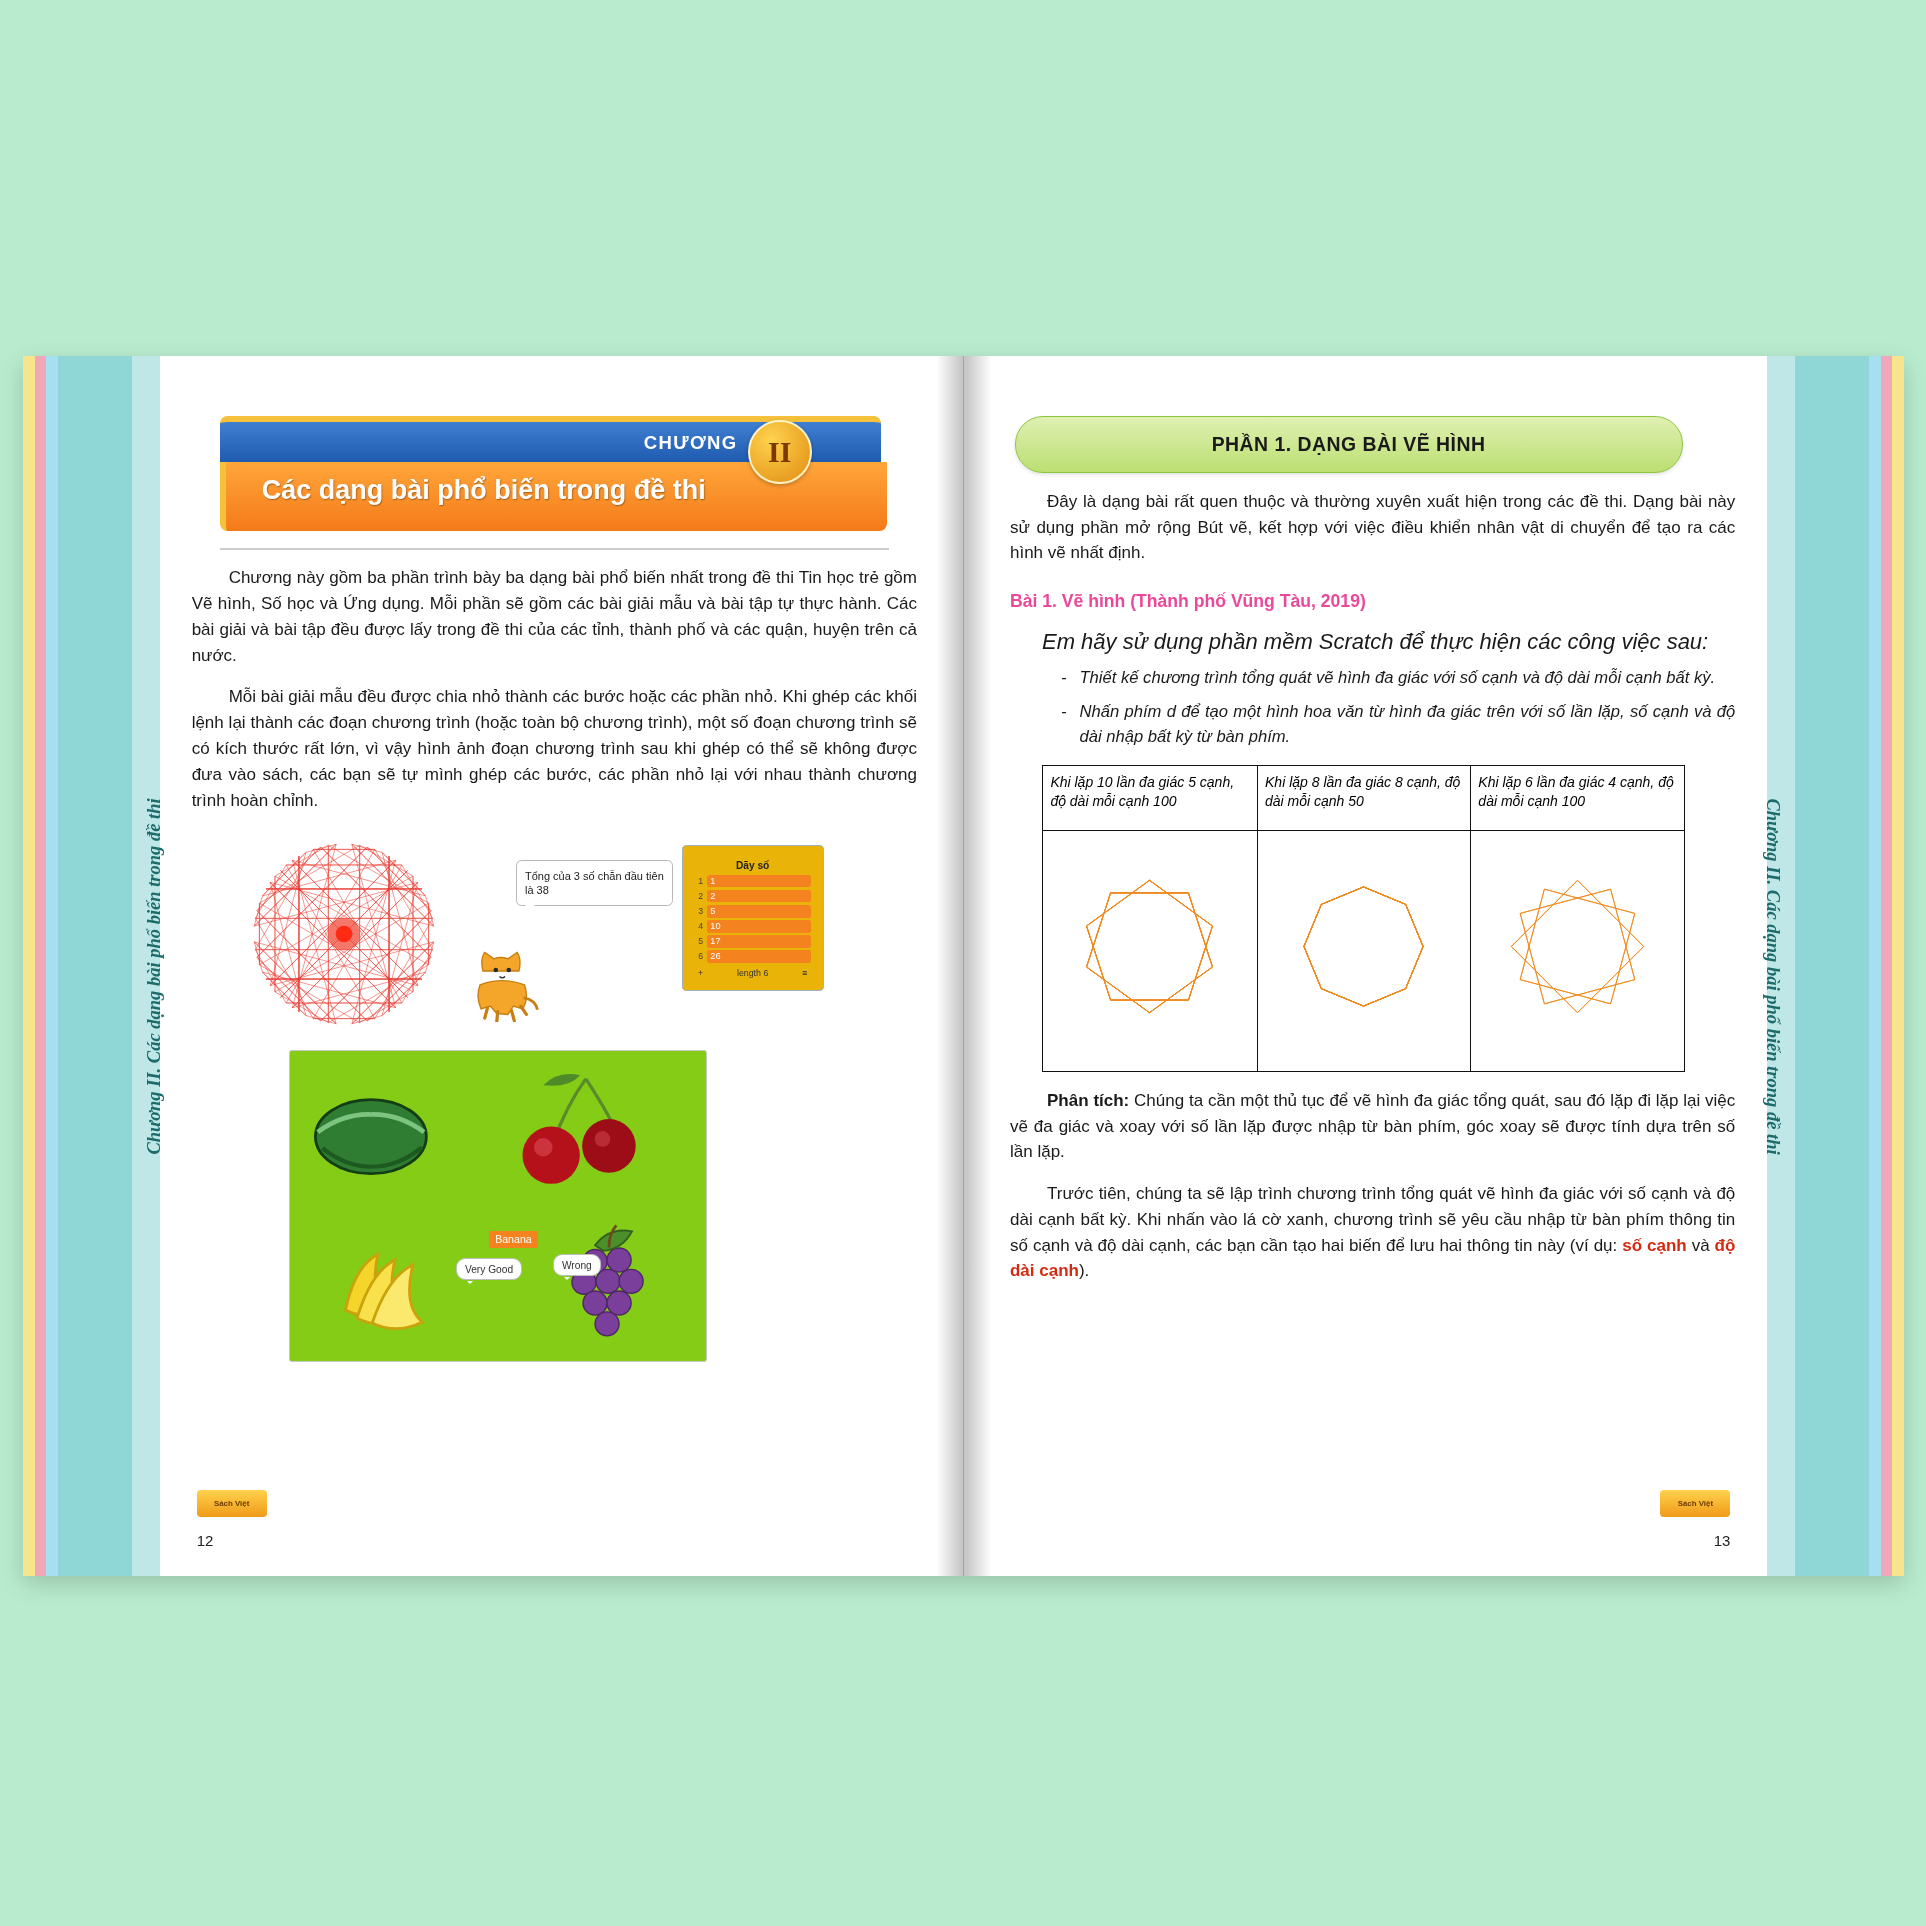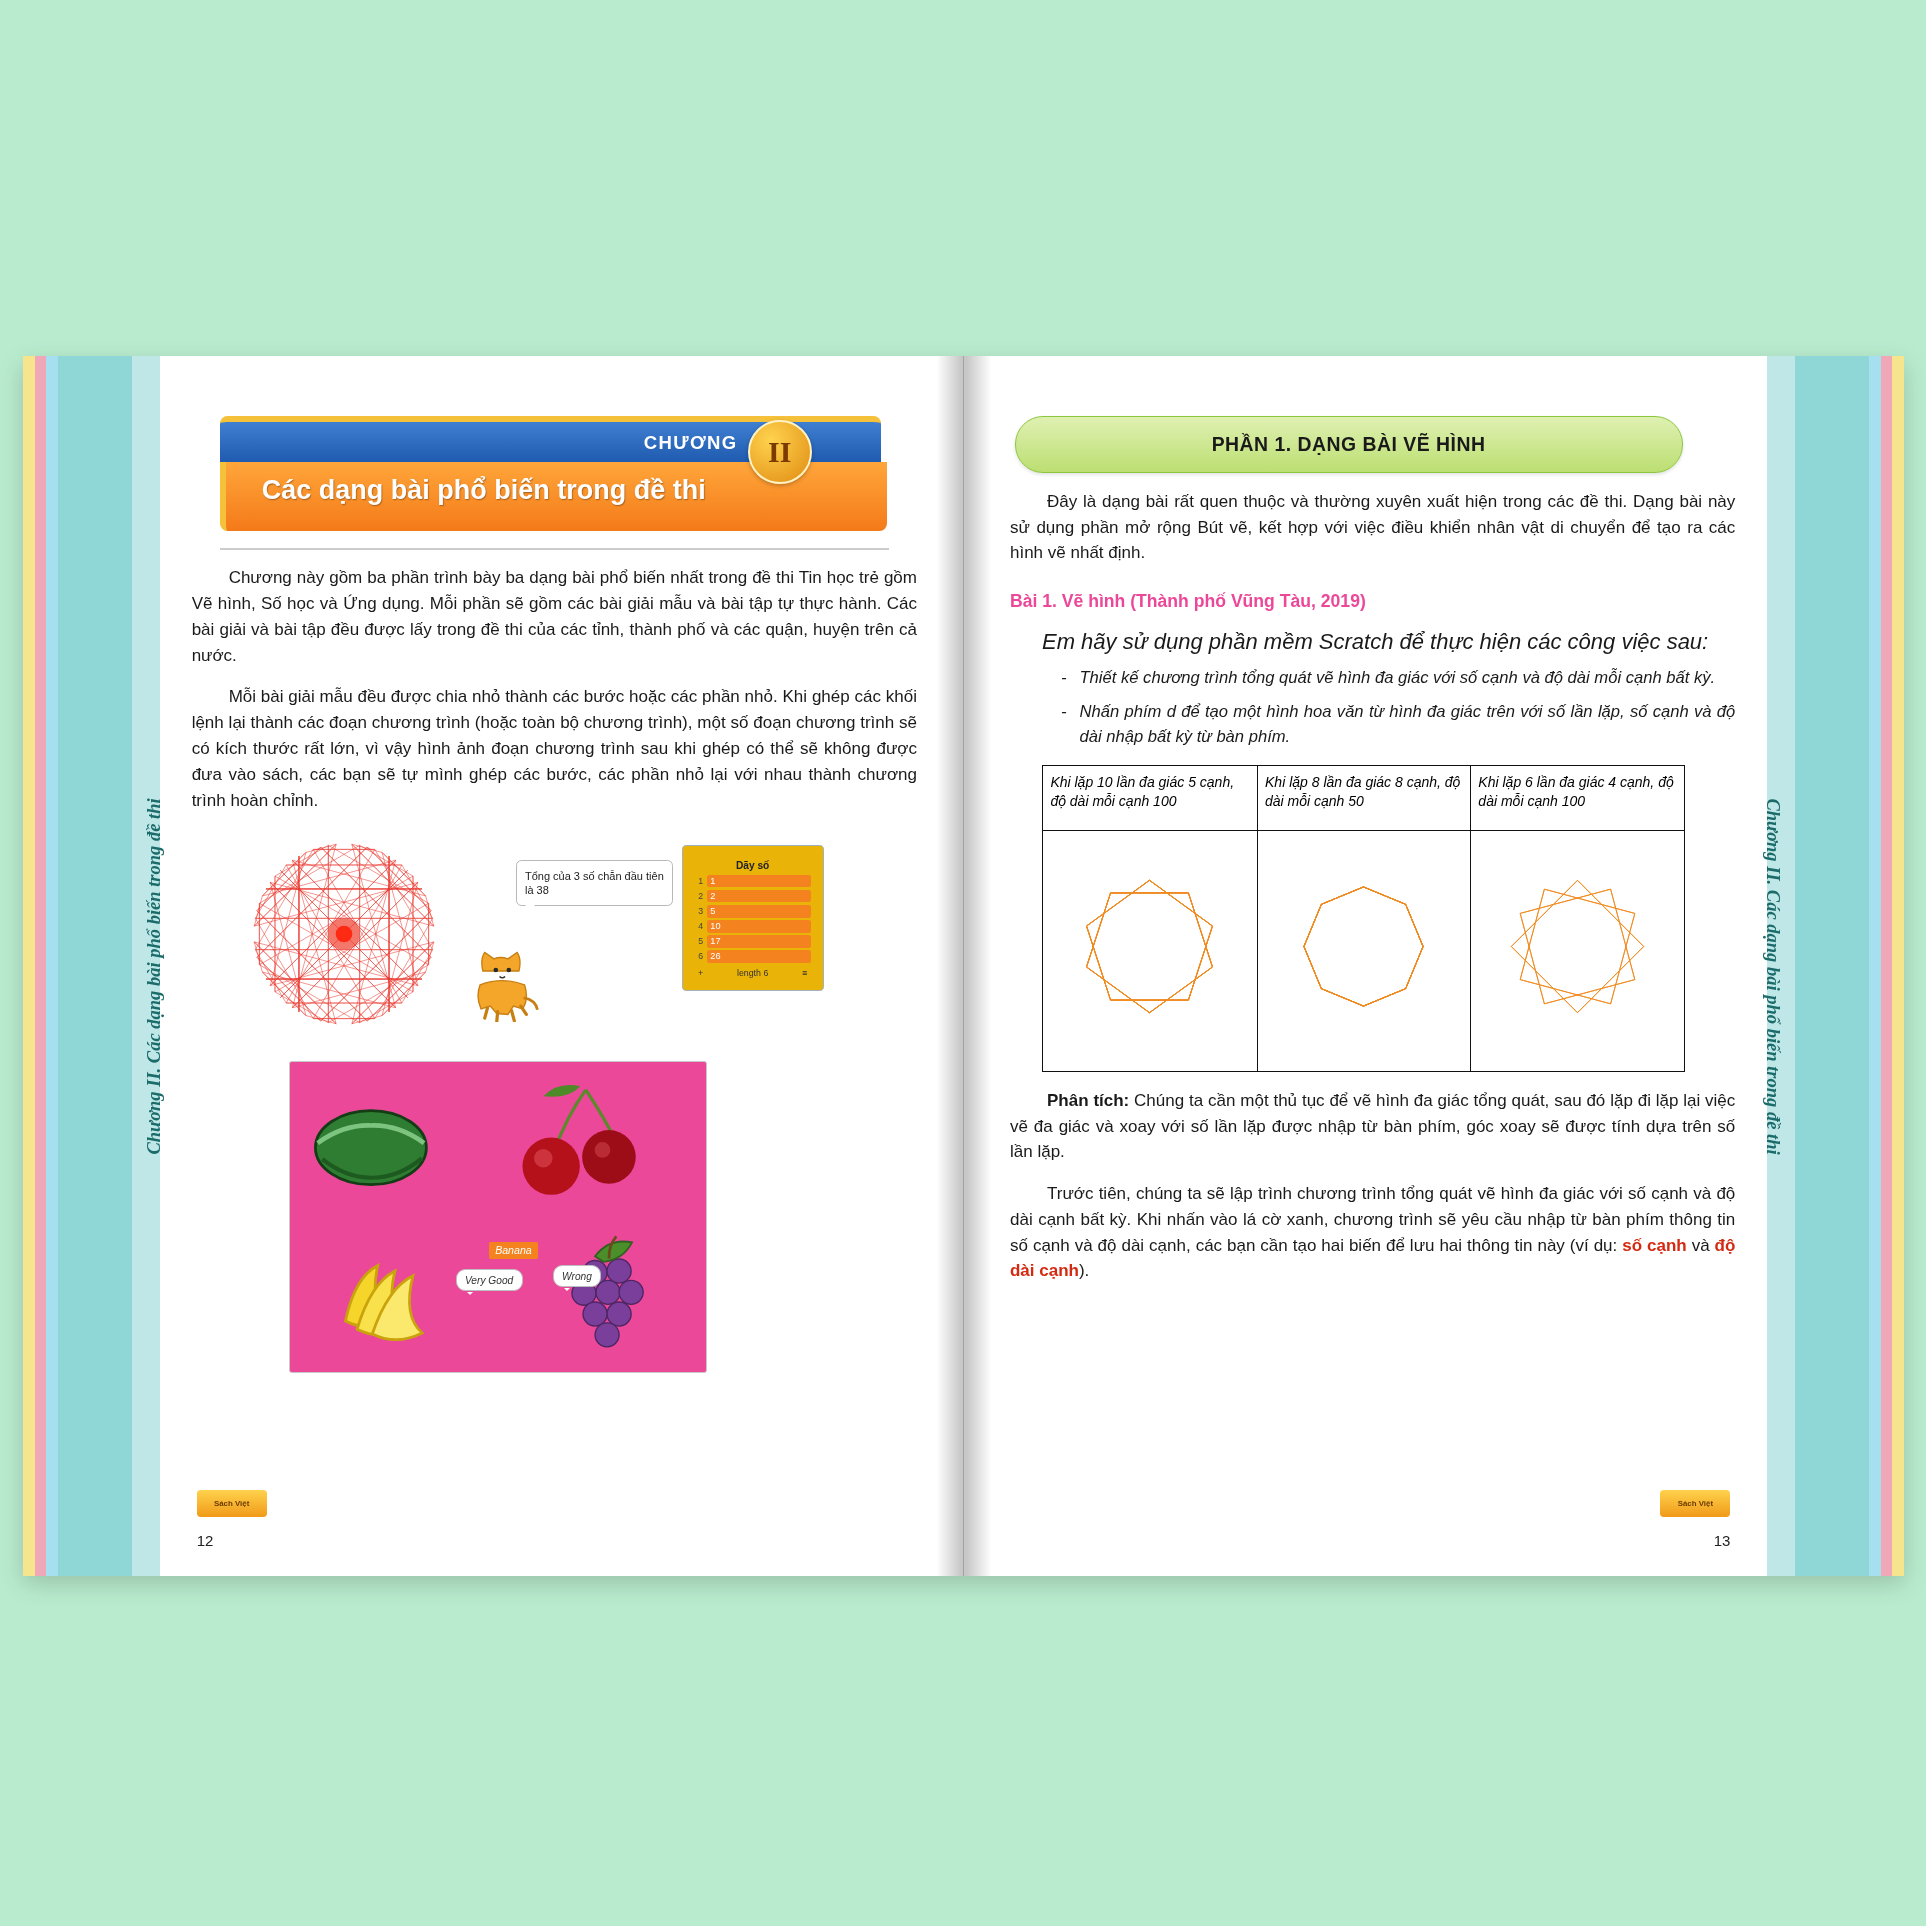--- a/index.html
+++ b/index.html
@@ -164,24 +164,24 @@
     flex:1;background:#f3821f;color:#fff;font-size:9.2px;
     border-radius:2.3px;padding:1.4px 3.7px;
   }
   .lm-foot{display:flex;align-items:center;font-size:8.8px;color:#333;padding-top:2.8px;}
   .lm-foot .plus{width:12px;text-align:center;}
   .lm-foot .len{flex:1;text-align:center;}
   .lm-foot .grip{width:12px;text-align:center;}
 
   
   .stage{
-    margin:16px 0 0 97px;
+    margin:5px 0 0 97px;
     width:416px;height:310px;
     border:1.4px solid #c8c8c8;border-radius:2.8px;
-    position:relative;background:#ec4899;font-style:italic;
+    position:relative;background:#84cc16;
   }
   .tagbox{
     position:absolute;background:#f3821f;color:#fff;
     font-size:10.6px;padding:2.3px 6.5px;border-radius:1.8px;
   }
   .sbubble{
     position:absolute;background:#fff;border:0.9px solid #bdbdbd;border-radius:9.2px;
     font-size:10.2px;color:#333;padding:4.6px 8.3px;
   }
   .sbubble:after{

